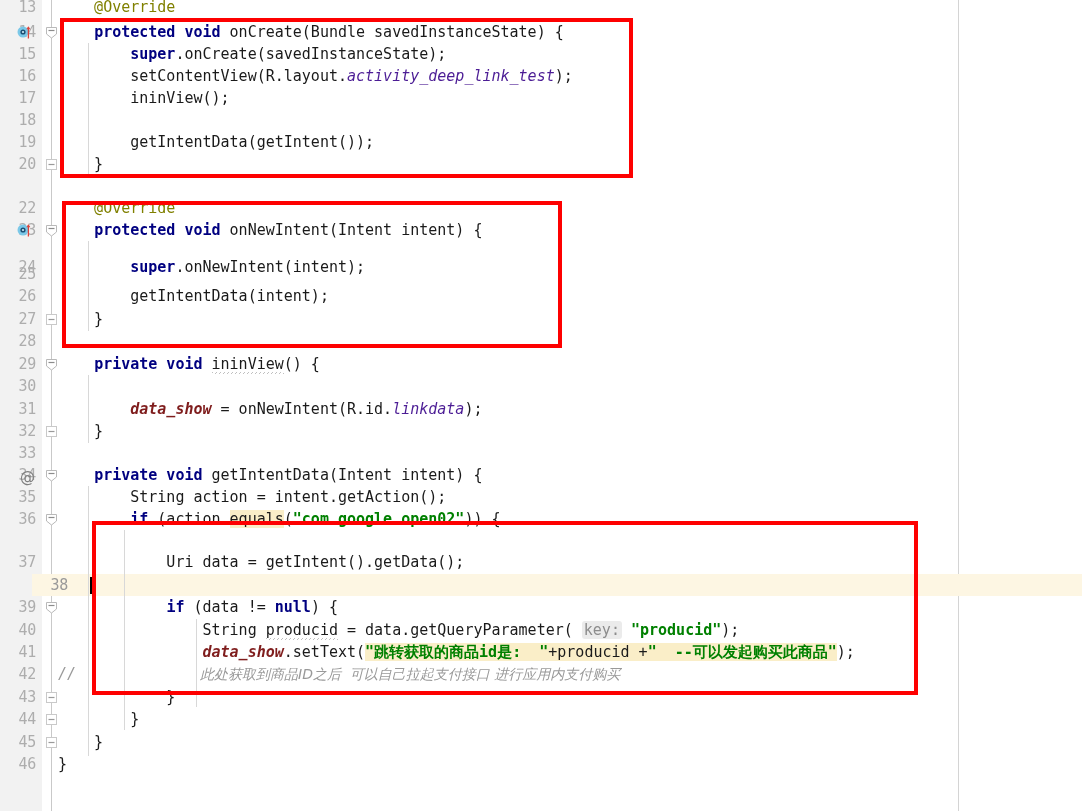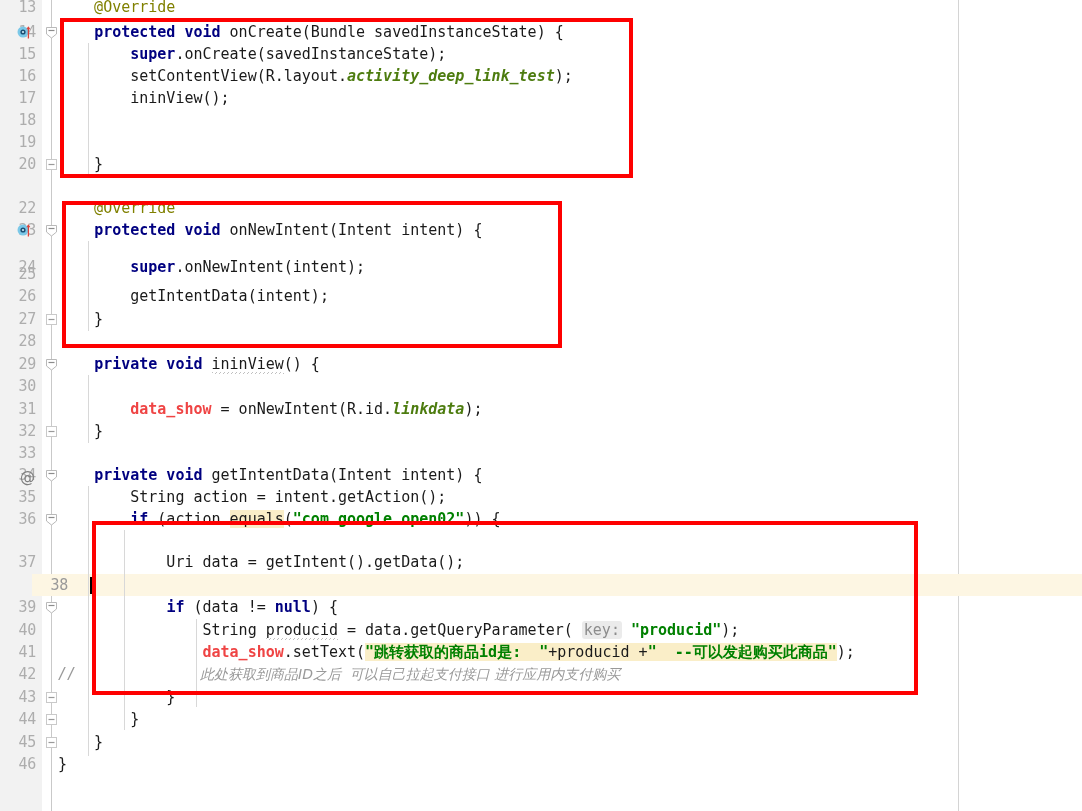--- a/index.html
+++ b/index.html
@@ -77,22 +77,22 @@
     white-space: pre;
     font-family: "DejaVu Sans Mono", "Liberation Mono", monospace;
     font-size: 15px;
     color: #1a1a1a;
   }
 
   
   .kw   { color: #000080; font-weight: bold; }
   .ann  { color: #808000; }
   .str  { color: #008000; font-weight: bold; }
-  .fld  { color: #ef4444; font-weight: bold; }
-  .stat { color: #4d7c0f; font-weight: bold; font-style: italic; }
+  .fld  { color: #7f1d1d; font-weight: bold; font-style: italic; }
+  .stat { color: #4c1d95; font-weight: normal; font-style: italic; }
   .cmt  { color: #999999; font-style: italic; }
   .plain{ color: #1a1a1a; }
   .hl   { background: #faeec8; }
   .hint { background: #ebebeb; color: #8c8c8c; border-radius: 3px; padding: 0 2px; }
 
   
   .squig {
     background-image: repeating-linear-gradient(
       135deg, #c0c0c0 0 1px, transparent 1px 3px);
     background-repeat: repeat-x;
@@ -188,20 +188,21 @@
     <span class="lnum">17</span>
     <span class="code"><span class="plain">        ininView();</span></span>
   </div>
 
   <div class="row" style="top:109px">
     <span class="lnum">18</span>
   </div>
 
   <div class="row" style="top:131px">
     <span class="lnum">19</span>
+    <span class="code"><span class="plain">        getIntentData(getIntent());</span></span>
   </div>
 
   <div class="row" style="top:153px">
     <span class="lnum">20</span>
     <svg class="g-fold" viewBox="0 0 13 13">
       <rect x="1.5" y="1.5" width="10" height="10" fill="#ffffff" stroke="#c9c9c9"></rect>
       <path d="M3.5 6.5 h6" stroke="#9a9a9a" stroke-width="1.2"></path>
     </svg>
     <span class="code"><span class="plain">    }</span></span>
   </div>

